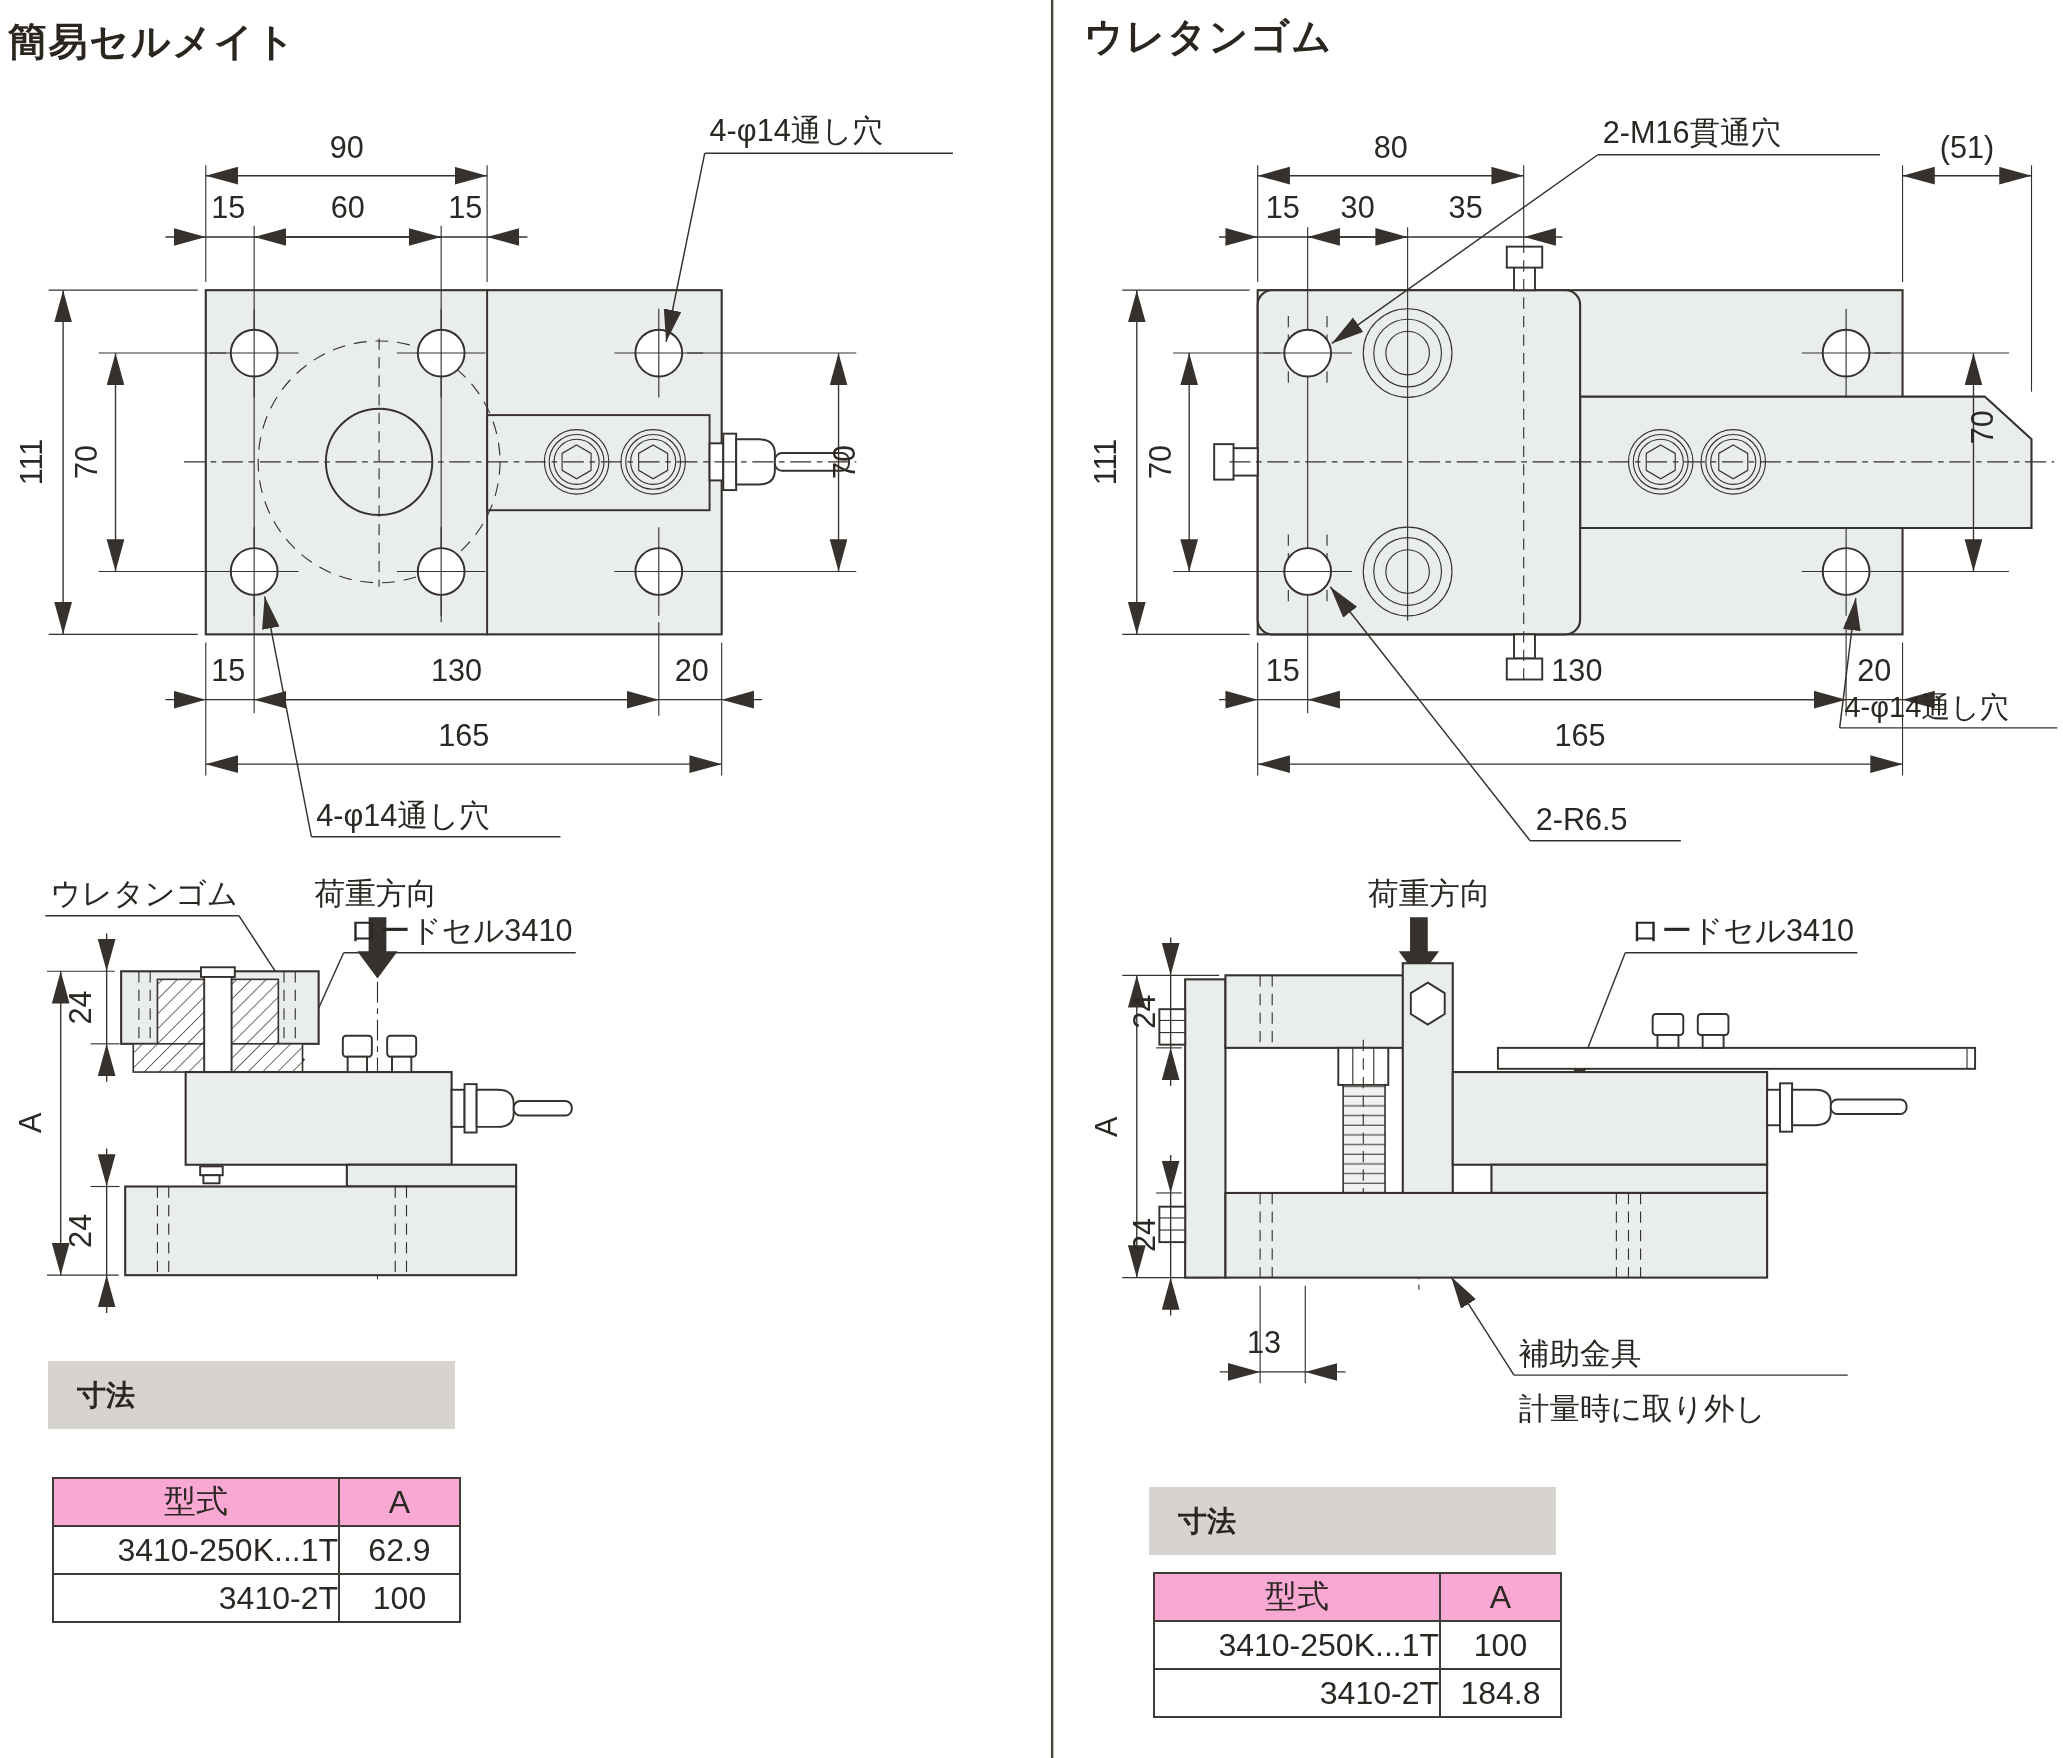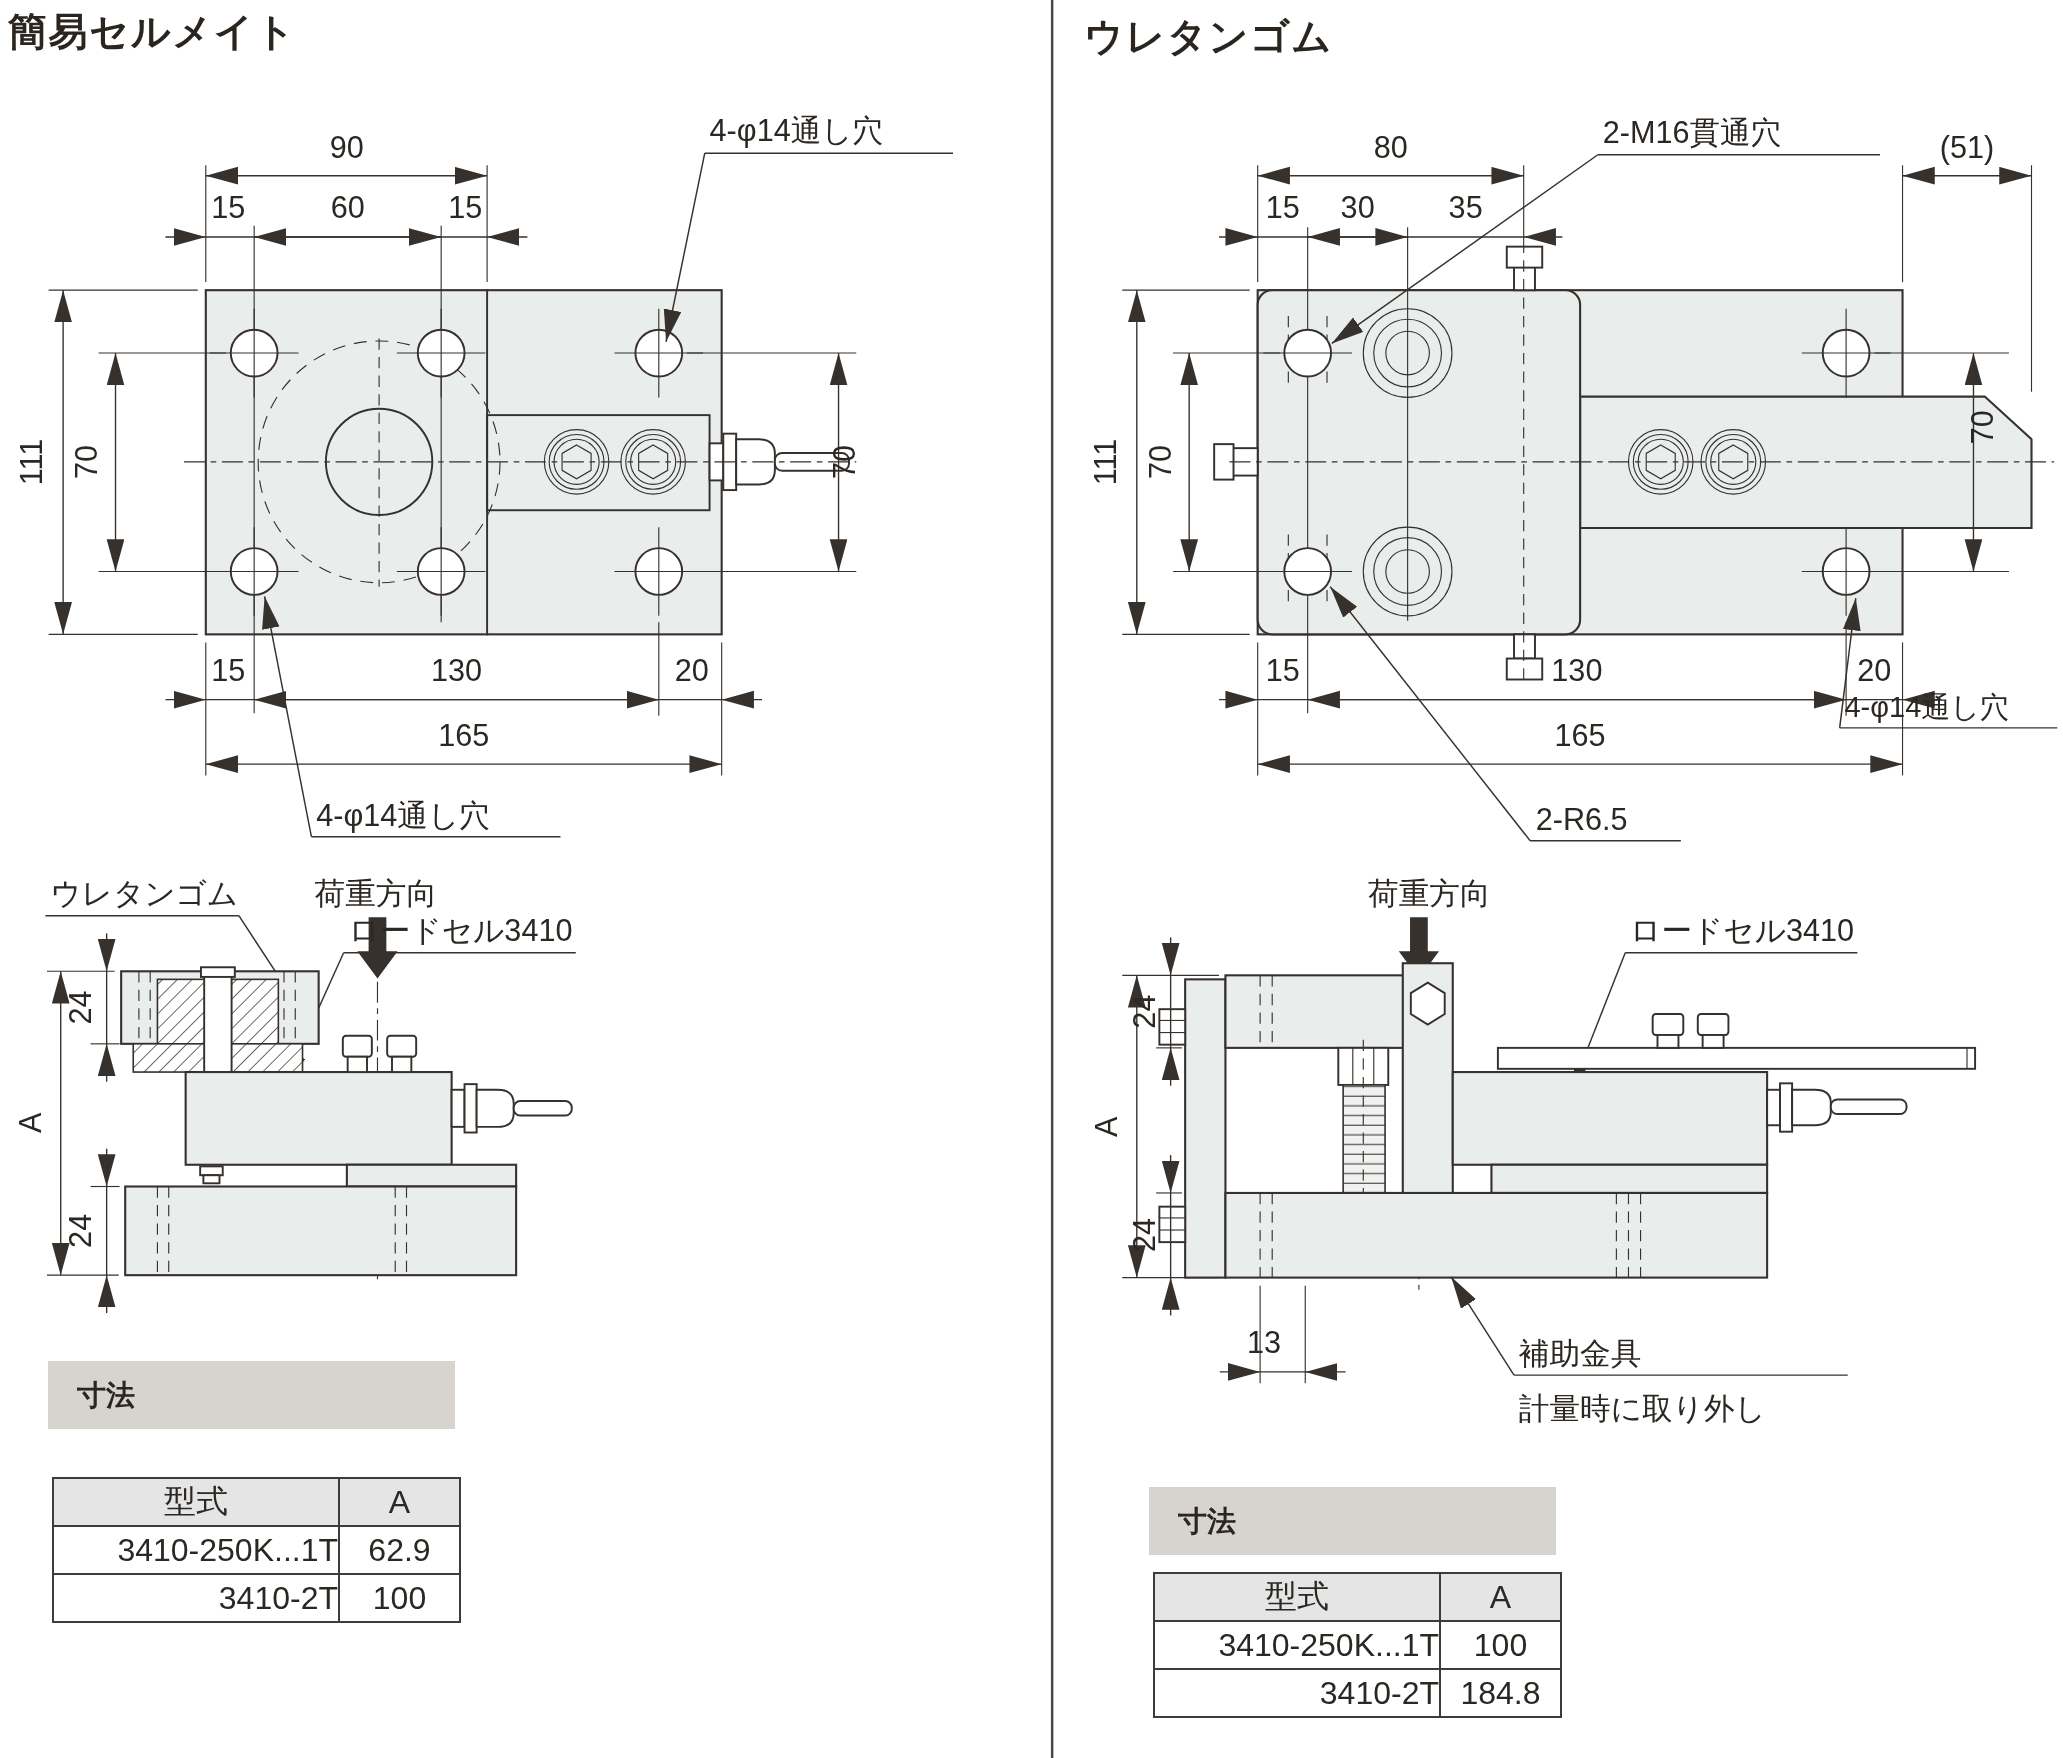--- a/index.html
+++ b/index.html
@@ -5,42 +5,42 @@
   html,body{margin:0;padding:0;background:#ffffff;}
   .canvas{position:relative;width:2064px;height:1758px;background:#ffffff;
           font-family:"Liberation Sans","DejaVu Sans",sans-serif;color:#2b2723;overflow:hidden;}
   .abs{position:absolute;}
   .panel-title{font-size:39px;font-weight:bold;letter-spacing:1.6px;color:#2b2520;}
   .dim-band{background:#d7d3cf;width:407px;height:68px;line-height:68px;
             font-size:29px;font-weight:bold;padding-left:29px;box-sizing:border-box;color:#2b2520;}
   table.spec{border-collapse:collapse;table-layout:fixed;width:407px;background:#fff;}
   table.spec th,table.spec td{border:2.4px solid #3f3b36;height:48px;font-size:32px;font-weight:normal;
             padding:0 0 0 0;box-sizing:border-box;}
-  table.spec th{background:#e5e5e5;text-align:center;}
+  table.spec th{background:#f9a8d4;text-align:center;}
   td.model{text-align:right;padding-left:18px;}
   td.aval{text-align:center;}
   .c-model{width:286px;} .c-a{width:121px;}
   
   svg .ln{stroke:#36312c;fill:none;stroke-width:2.4;stroke-linecap:square;}
   svg .plate{fill:#e9edec;stroke:#36312c;stroke-width:2.6;}
   svg .white{fill:#ffffff;stroke:#36312c;stroke-width:2.4;}
   svg .thin{stroke:#36312c;fill:none;stroke-width:1.4;}
   svg .dim{stroke:#36312c;fill:none;stroke-width:1.7;}
   svg .lead{stroke:#36312c;fill:none;stroke-width:1.8;}
   svg .cl{stroke:#36312c;fill:none;stroke-width:1.4;stroke-dasharray:26 7 7 7;}
   svg .dash{stroke:#36312c;fill:none;stroke-width:1.4;stroke-dasharray:14 9;}
   svg .dtxt{font-family:"Liberation Sans","DejaVu Sans",sans-serif;font-size:38px;fill:#2b2723;}
   svg .blk{fill:#36312c;stroke:none;}
 </style>
 </head>
 <body>
 
 <div class="canvas">
 
-  <div class="abs panel-title" style="left:8px;top:5px;">簡易セルメイト</div>
+  <div class="abs panel-title" style="left:8px;top:15px;">簡易セルメイト</div>
   <div class="abs panel-title" style="left:1084px;top:9.7px;">ウレタンゴム</div>
 
   <svg class="abs" style="left:0;top:0;" width="2064" height="1758" viewBox="0 0 2560 2181">
     <defs>
       <marker id="ah" markerUnits="userSpaceOnUse" markerWidth="42" markerHeight="24" refX="40" refY="11" orient="auto-start-reverse">
         <path d="M0,0 L40,11 L0,22 Z" fill="#36312c"></path>
       </marker>
       <pattern id="hatch" patternUnits="userSpaceOnUse" width="13" height="13" patternTransform="rotate(45)">
         <rect width="13" height="13" fill="#ffffff"></rect>
         <line x1="0" y1="0" x2="0" y2="13" stroke="#4a453f" stroke-width="2"></line>

